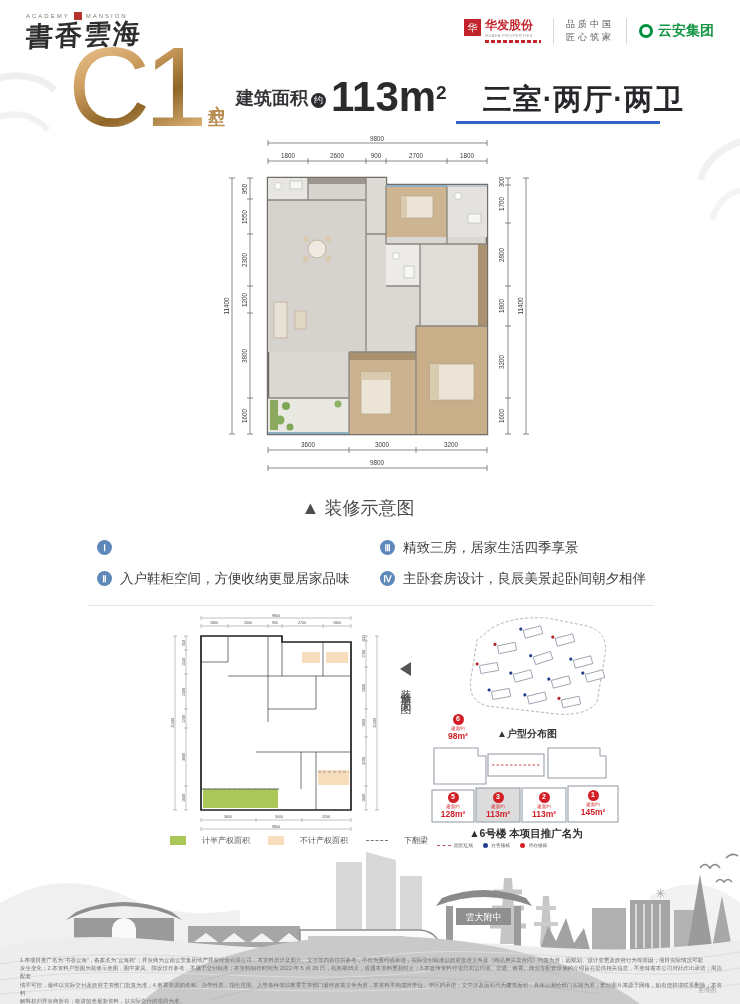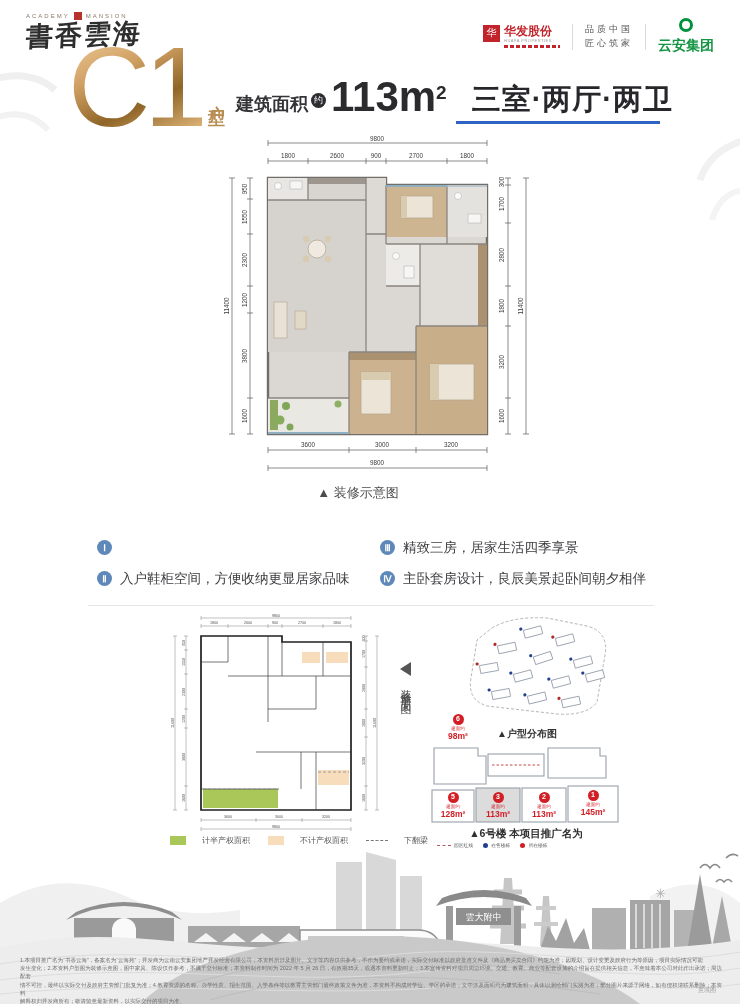--- a/index.html
+++ b/index.html
@@ -17,48 +17,48 @@
   .partners{right:26px;top:18px;display:flex;align-items:center;gap:12px;}
   .huafa{display:flex;align-items:flex-start;gap:4px;}
   .huafa-badge{width:17px;height:17px;background:#c2242b;color:#fff;font-size:10px;
                display:flex;align-items:center;justify-content:center;}
   .huafa-name{font-size:12px;font-weight:bold;color:#c2242b;line-height:1.1;}
   .huafa-sub{font-size:4px;color:#9a9a9a;letter-spacing:.5px;}
   .huafa-strip{margin-top:2px;height:3px;width:56px;
     background:repeating-linear-gradient(90deg,#c2242b 0 4px,#fff 4px 6px);}
   .vdiv{width:1px;height:26px;background:#d9d9d9;}
   .slogan{font-size:9px;color:#555;letter-spacing:3px;line-height:1.45;}
-  .yunan{display:flex;align-items:center;gap:5px;flex-direction:column;}
+  .yunan{display:flex;align-items:center;gap:5px;}
   .yunan-icon{width:14px;height:14px;border:3px solid #00913c;border-radius:50%;box-sizing:border-box;}
   .yunan-name{font-size:14px;font-weight:bold;color:#149544;}
 
   
   .c1{left:68px;top:30px;font-size:114px;font-weight:normal;line-height:1;letter-spacing:-6px;
       color:#c59a5f;background:linear-gradient(155deg,#ecc794 8%,#cf9f62 35%,#8f6628 62%,#dcb277 90%);
       -webkit-background-clip:text;background-clip:text;-webkit-text-fill-color:transparent;}
   .huxing{left:205px;top:92px;writing-mode:vertical-rl;text-orientation:upright;
           color:#b88d52;font-size:17px;font-weight:bold;letter-spacing:3px;}
   .area-row{left:236px;top:78px;display:flex;align-items:flex-end;}
-  .area-label{font-size:18px;font-weight:600;color:#343438;}
+  .area-label{font-size:18px;font-weight:600;color:#343438;margin-bottom:6px;}
   .approx{width:15px;height:15px;border-radius:50%;background:#2c2c30;color:#fff;font-size:9px;
           display:flex;align-items:center;justify-content:center;margin:0 5px 8px 3px;}
   .area-val{font-size:42px;font-weight:800;color:#2b2b2e;line-height:.9;}
   .area-sup{font-size:19px;font-weight:800;color:#2b2b2e;vertical-align:top;line-height:1.6;}
-  .rooms{margin-left:25px;font-size:29px;font-weight:800;color:#27272b;letter-spacing:1px;line-height:1.1;}
+  .rooms{margin-left:36px;font-size:29px;font-weight:800;color:#27272b;letter-spacing:1px;line-height:1.1;}
   .rooms-underline{left:456px;top:121px;width:204px;height:3px;background:#2e63c4;}
 
   
   .dim{font-size:6.3px;fill:#3a3a3a;}
   .dim2{font-size:3.7px;fill:#555;}
   .dln{stroke:#5a5a5a;stroke-width:.7;fill:none;}
   .dln2{stroke:#777;stroke-width:.45;fill:none;}
   .iw{stroke:#8a857f;stroke-width:1.3;fill:none;}
   .iw2{stroke:#3a3a3a;stroke-width:.7;fill:none;}
 
-  .main-caption{left:0;top:484px;width:716px;text-align:center;font-size:13px;color:#4c4c4c;}
+  .main-caption{left:0;top:496px;width:716px;text-align:center;font-size:18px;color:#4c4c4c;}
 
   
   .features{left:97px;top:532px;display:grid;grid-template-columns:283px 310px;grid-auto-rows:31px;}
   .fitem{display:flex;align-items:center;font-size:13.5px;color:#3d3d40;}
   .fnum{width:15px;height:15px;border-radius:50%;background:#5d88b9;color:#fff;font-size:9px;
         font-weight:bold;display:flex;align-items:center;justify-content:center;margin-right:8px;flex:none;}
   .divider{left:88px;top:605px;width:566px;height:1px;background:#e6e6e6;}
 
   
   .pre-caption{left:398px;top:662px;display:flex;flex-direction:column;align-items:center;gap:4px;}

